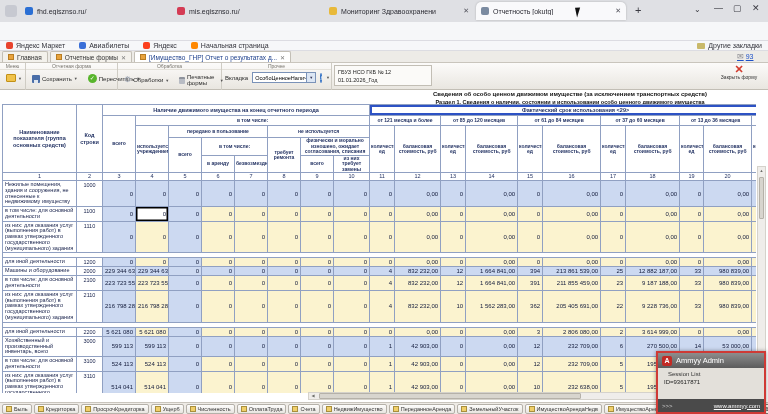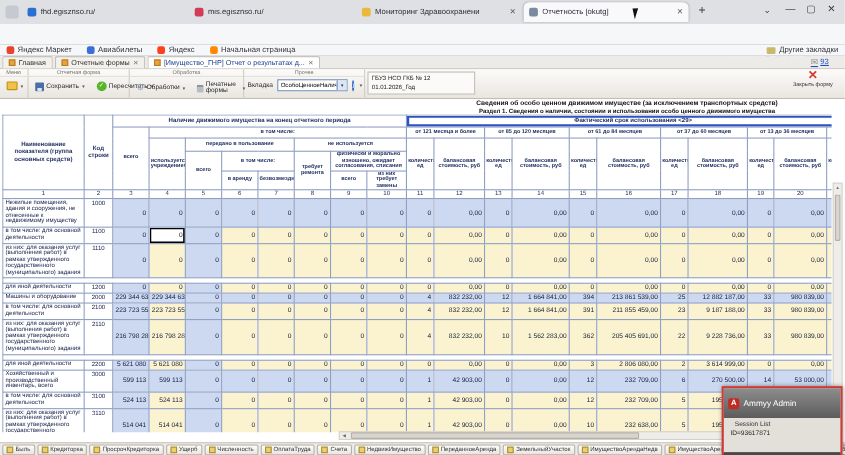--- a/index.html
+++ b/index.html
@@ -87,21 +87,21 @@
   #hscroll { position:absolute; left:308px; top:392px; width:448px; height:8px; background:#efedea; border:1px solid #d5d2cb; }
   #hscroll .arr { position:absolute; left:0; top:0; width:8px; height:6px; font-size:4px; color:#6b6b66; text-align:center; line-height:6px; }
   #hscroll .thumb { position:absolute; left:10px; top:0; width:262px; height:6px; background:#d8d5ce; border:1px solid #b5b1a9; border-radius:1px; }
   
   #sheetbar { position:absolute; left:0; top:402px; width:768px; height:12px; background:#eeebe6; border-top:1px solid #c9c5bd; display:flex; align-items:center; padding-left:2px; gap:2px; overflow:hidden; }
   .stab { height:10px; display:flex; align-items:center; gap:2px; padding:0 3px; background:linear-gradient(#fdfdfc,#e8e5e0); border:1px solid #b5b1a9; border-radius:2px; font-size:5.5px; color:#333; white-space:nowrap; }
   .stab.active { background:#fdfcf4; border-color:#7d7a73; font-weight:bold; }
   .sticon { width:6px; height:6px; background:#f0cf6a; border:1px solid #a98f3d; }
   
   #ammyy { position:absolute; left:656px; top:351px; width:110px; height:63px; border:2px solid #cf3a35; background:#e3e0da; box-shadow:0 0 4px rgba(0,0,0,.4); }
-  #ammyy .tbar { height:27px; background:linear-gradient(#8d8d8d,#5c5c5c); display:flex; align-items:center; gap:4px; padding:0 4px; }
+  #ammyy .tbar { height:15px; background:linear-gradient(#8d8d8d,#5c5c5c); display:flex; align-items:center; gap:4px; padding:0 4px; }
   #ammyy .logo { width:10px; height:10px; border-radius:2px; background:#c22a24; color:#fff; font-size:7px; font-weight:bold; text-align:center; line-height:10px; }
   #ammyy .ttl { color:#fff; font-size:7.5px; }
   #ammyy .body { height:31px; padding:3px 0 0 6px; }
   #ammyy .sl { font-size:6px; color:#333; padding-left:4px; }
   #ammyy .sid { font-size:6px; color:#222; margin-top:2px; }
   #ammyy .foot { height:13px; background:#4a4a4a; display:flex; align-items:center; justify-content:space-between; padding:0 4px; }
   #ammyy .chev { color:#ccc; font-size:6px; }
   #ammyy .lnk { color:#fff; font-size:6px; text-decoration:underline; }
 </style>
 </head>

